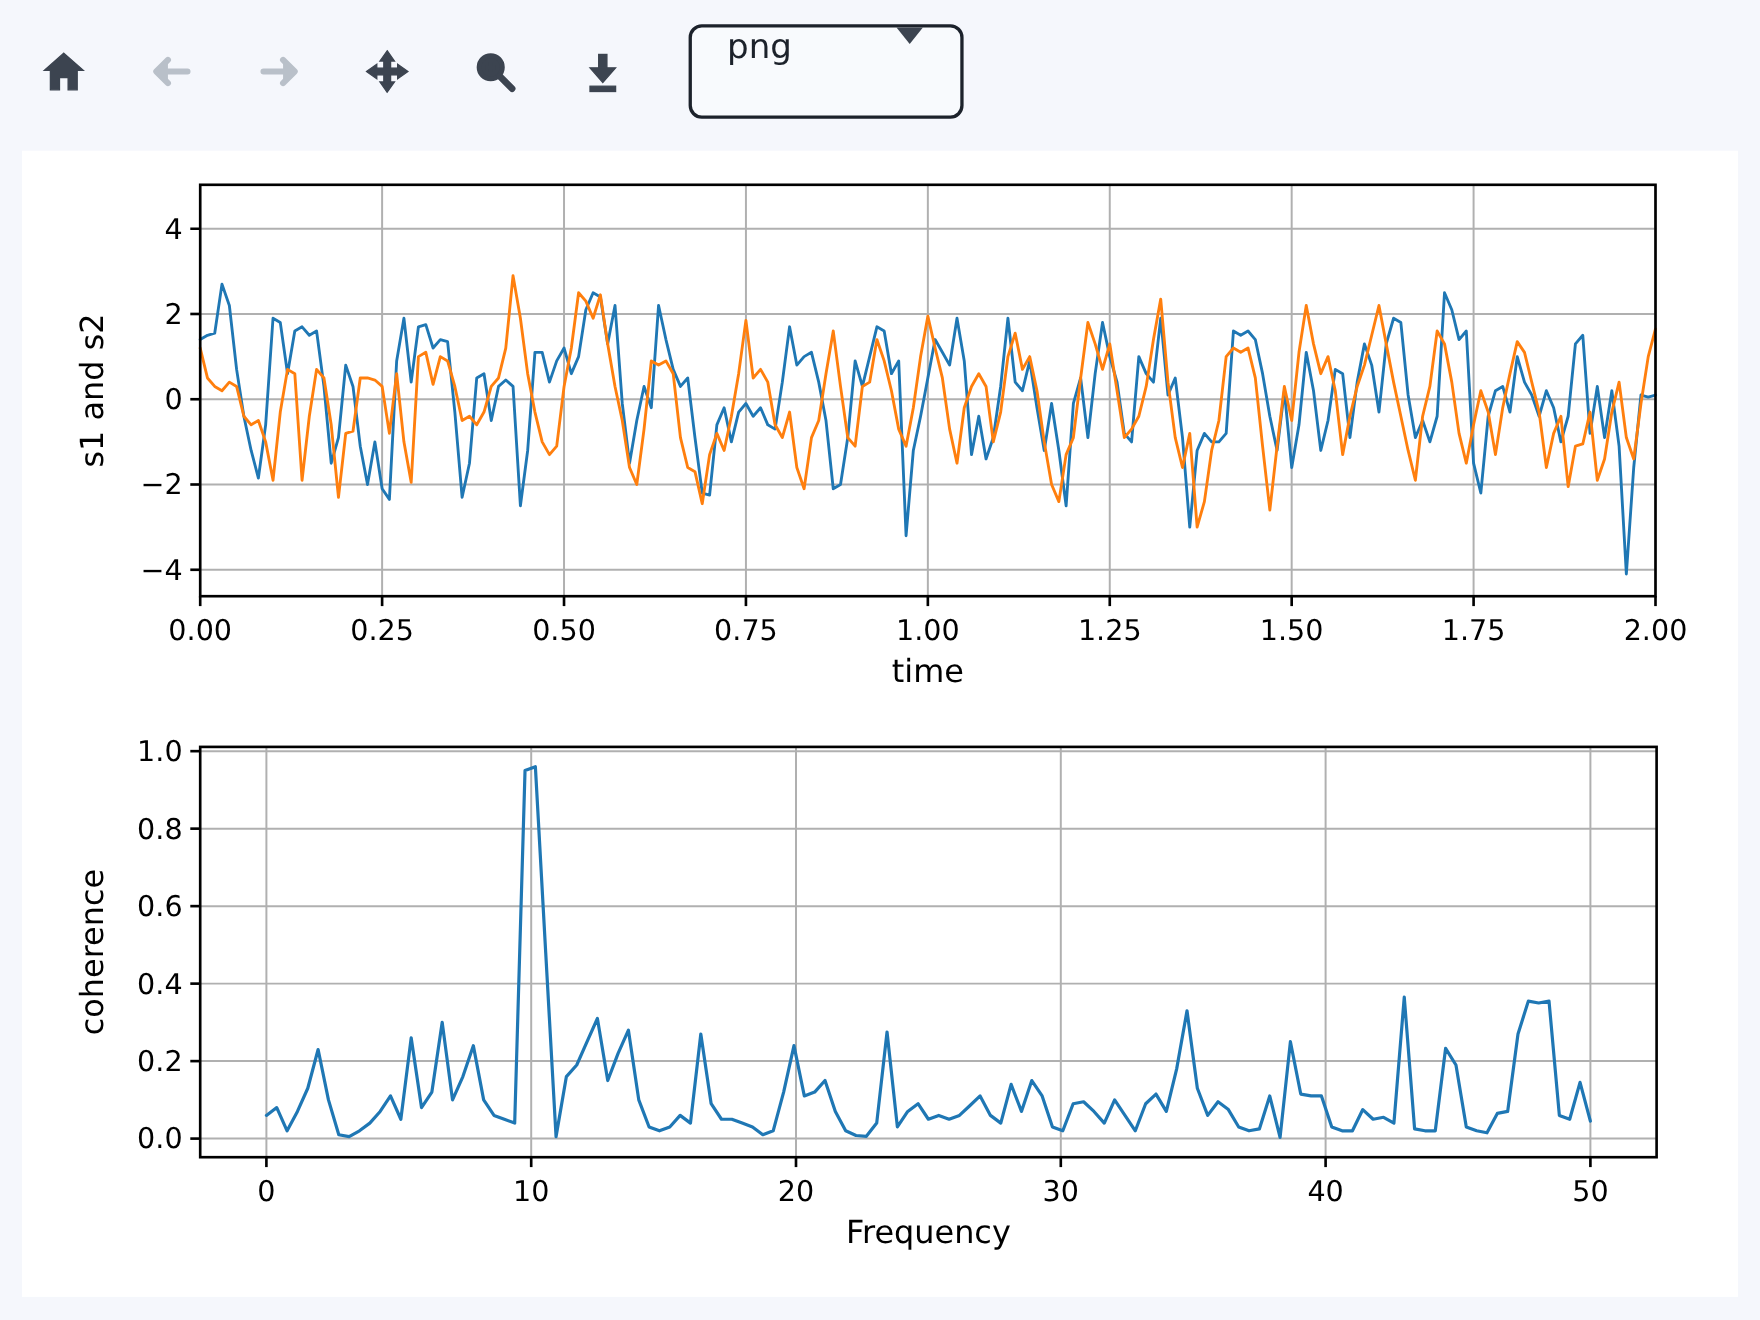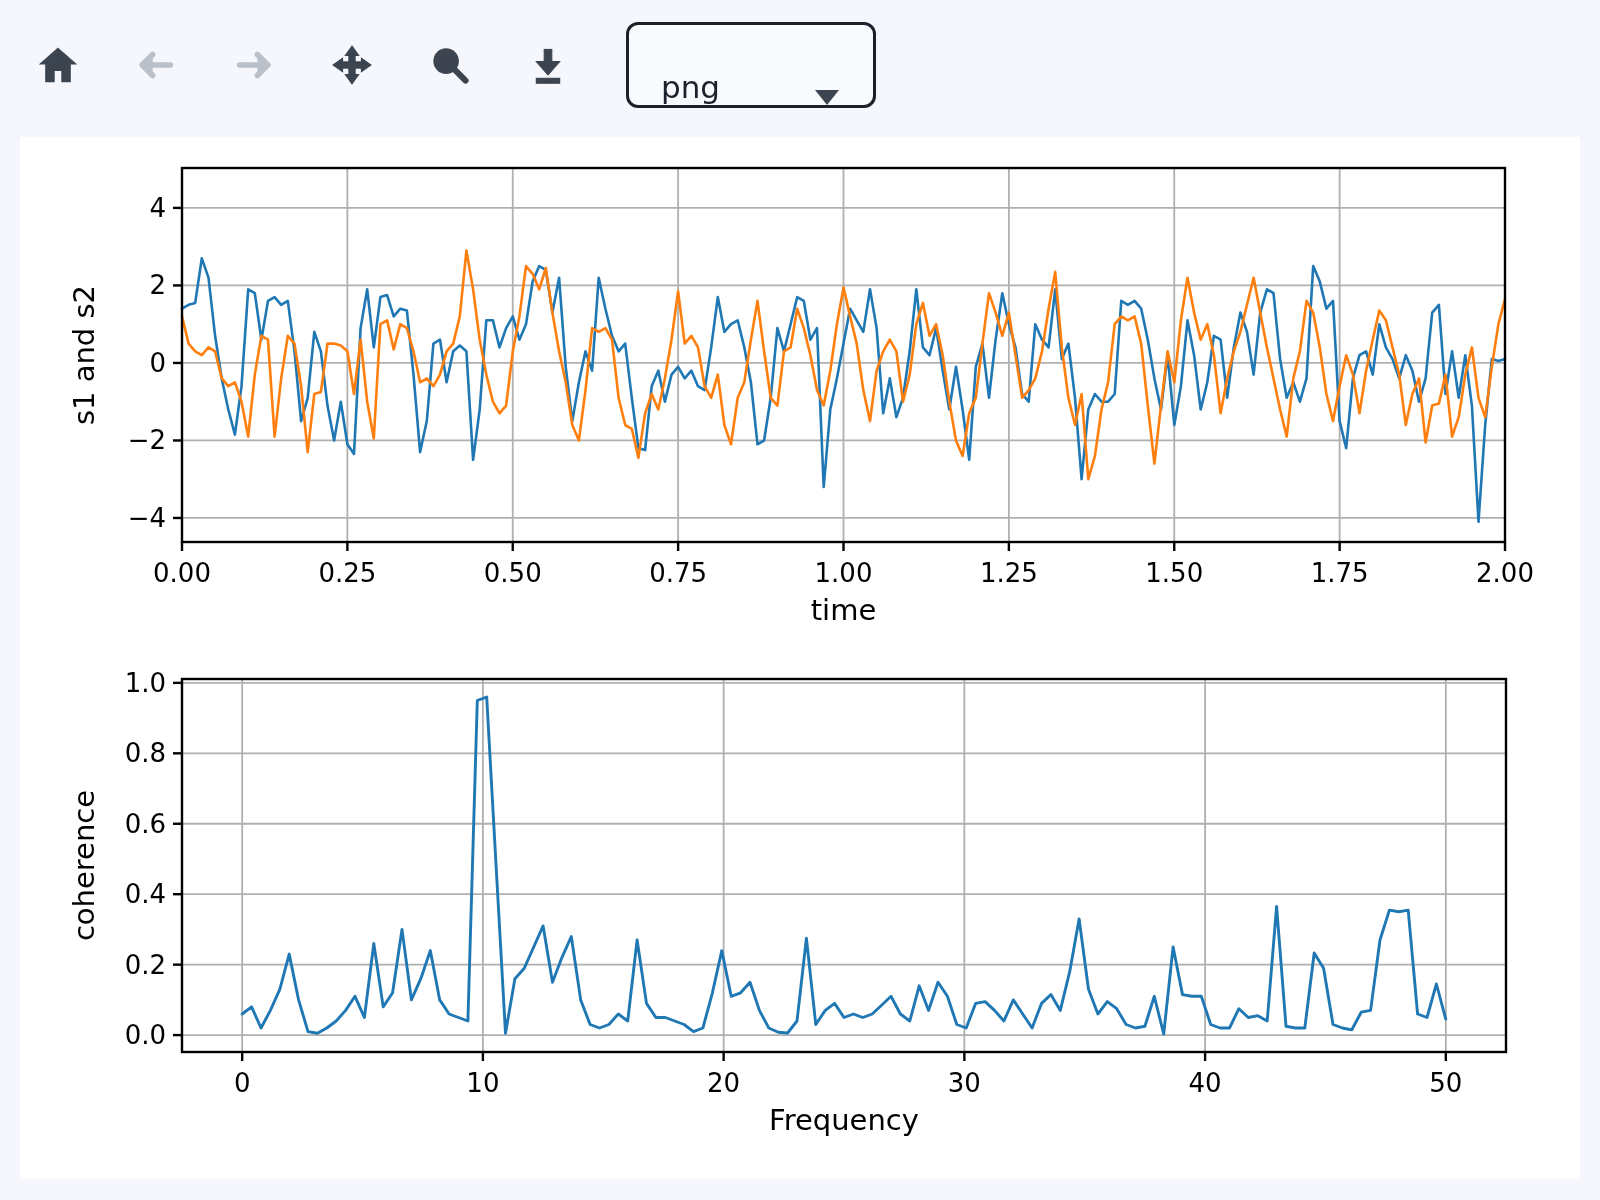--- a/index.html
+++ b/index.html
@@ -24,21 +24,21 @@
   }
   .tb-btn.disabled{cursor:default;}
   .tb-btn svg{width:40px;height:40px;}
   .icon-enabled{fill:#3c4450;stroke:#3c4450;}
   .icon-disabled{fill:#b9c0c9;stroke:#b9c0c9;}
   .format-select{
     width:250px;height:86px;
     background:#f8fafd;
     border:3px solid #1c222b;
     border-radius:12px;
-    display:flex;align-items:flex-end;justify-content:space-between;
+    display:flex;align-items:flex-start;justify-content:space-between;
     padding:0 34px 0 32px;
     box-sizing:border-box;
     cursor:pointer;
   }
   .format-select .value{
     font-size:31px;color:#1c222b;
   }
   .caret{
     width:0;height:0;
     border-left:12px solid transparent;

